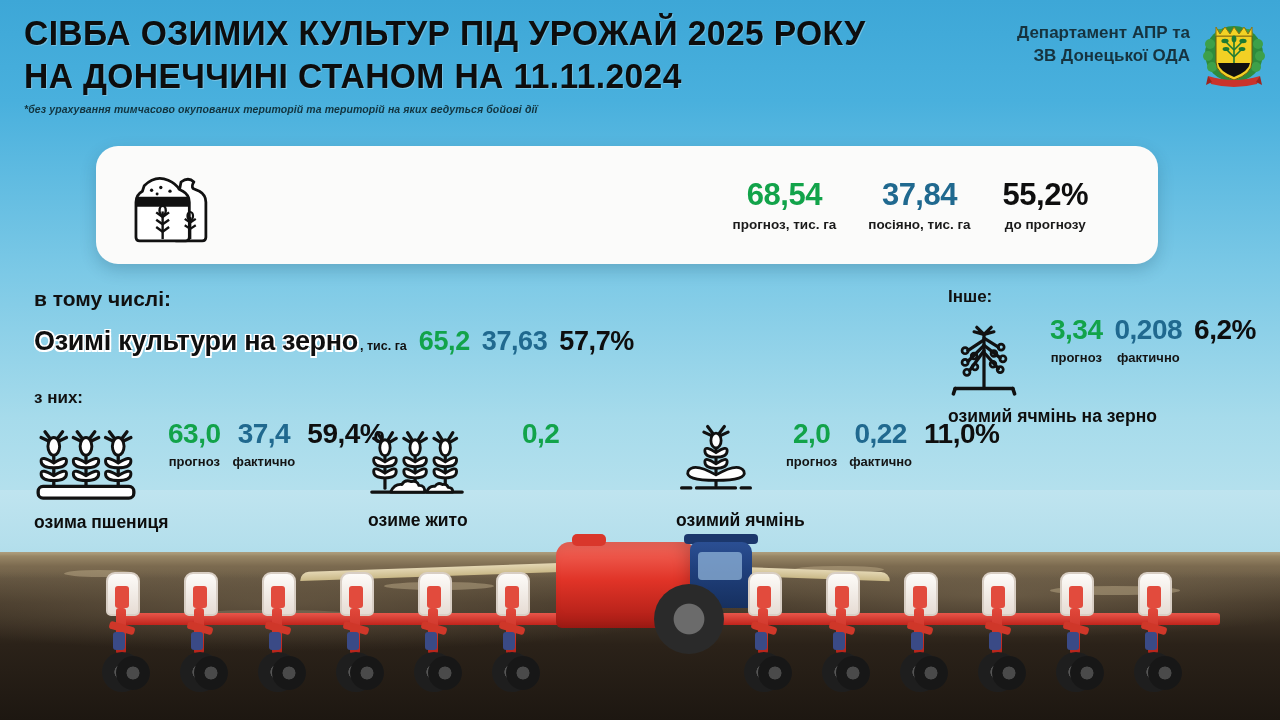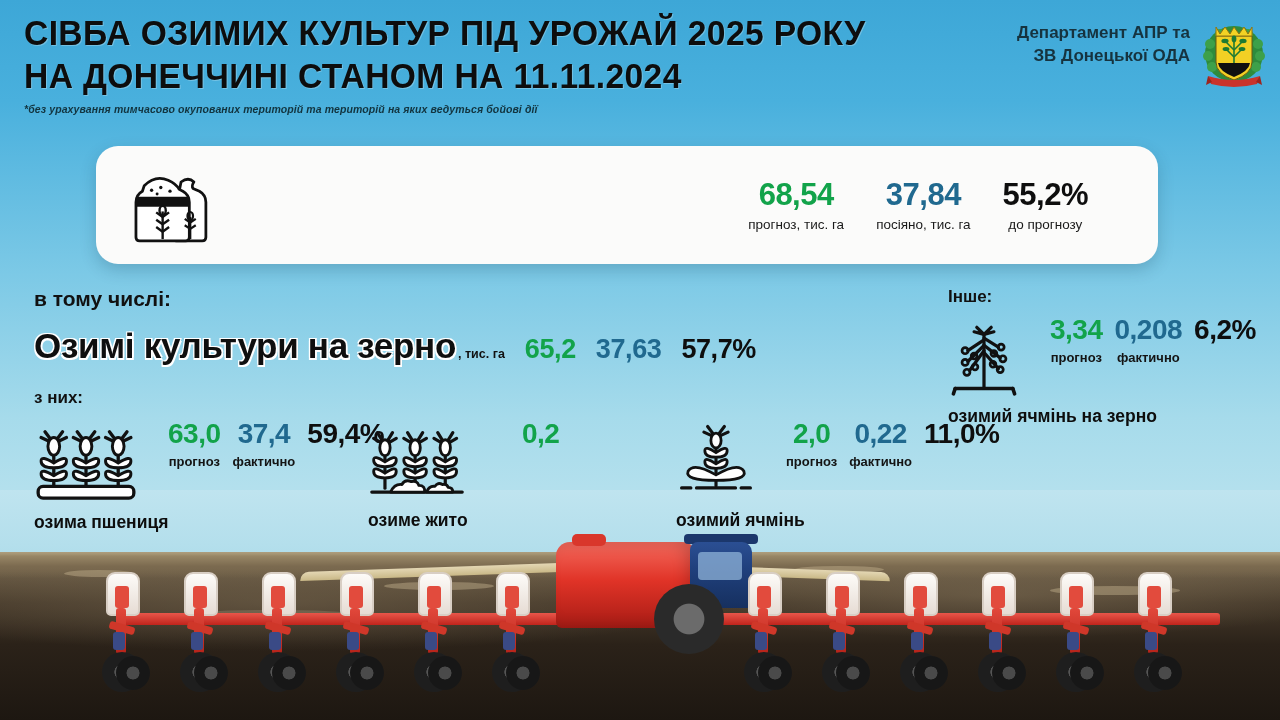--- a/index.html
+++ b/index.html
@@ -82,39 +82,39 @@
     display:flex;align-items:center;
   }
   .card-icon{width:112px;display:flex;justify-content:center;align-items:center;margin-left:18px;}
   .card-title{
     font-size:23.5px;font-weight:bold;color:#7a2f95;letter-spacing:-.1px;
     flex:0 0 auto;margin-left:6px;
   }
   .card-stats{display:flex;align-items:flex-start;margin-left:auto;margin-right:54px;gap:0;}
   .stat{text-align:center;padding:0 16px;}
   .stat .v{font-size:31px;font-weight:bold;line-height:1;letter-spacing:-.5px;}
-  .stat .l{font-size:13.5px;font-weight:normal;color:#1a1a1a;margin-top:7px;}
+  .stat .l{font-size:13.5px;font-weight:bold;color:#1a1a1a;margin-top:7px;}
   .green{color:#12a34a;}
   .blue{color:#20698f;}
   .black{color:#0e0e0e;}
 
   
   .lbl-vtomu{position:absolute;left:34px;top:287px;font-size:21px;font-weight:bold;color:#111;}
   .lbl-znych{position:absolute;left:34px;top:388px;font-size:17px;font-weight:bold;color:#111;}
   .lbl-inshe{position:absolute;left:948px;top:287px;font-size:17px;font-weight:bold;color:#111;}
 
   .grainrow{position:absolute;left:34px;top:326px;display:flex;align-items:baseline;}
   .grainrow .head{
-    font-size:35px;font-weight:bold;color:#0f0f0f;letter-spacing:-.3px;
+    font-size:27px;font-weight:bold;color:#0f0f0f;letter-spacing:-.3px;
     text-shadow:
       1.6px 1.6px 0 #ffffff, -1.2px -1.2px 0 #ffffff,
       1.6px -1.2px 0 #ffffff, -1.2px 1.6px 0 #ffffff;
   }
   .grainrow .unitlbl{font-size:12.5px;font-weight:bold;color:#111;margin-left:2px;}
-  .grainrow .n{font-size:27px;font-weight:bold;margin-left:20px;letter-spacing:-.4px;}
+  .grainrow .n{font-size:27px;font-weight:bold;margin-left:12px;letter-spacing:-.4px;}
 
   
   .crop{position:absolute;}
   .crop .row{display:flex;align-items:flex-start;gap:12px;}
   .crop .ico{flex:0 0 auto;}
   .crop .nums{display:flex;align-items:flex-start;margin-left:12px;}
   .crop .nb{text-align:center;padding:0 6px;}
   .crop .nb .v{font-size:28px;font-weight:bold;line-height:1;letter-spacing:-.5px;}
   .crop .nb .l{font-size:13px;font-weight:bold;color:#141414;margin-top:6px;}
   .crop .cap{font-size:17.5px;font-weight:bold;color:#0d0d0d;margin-top:6px;}

